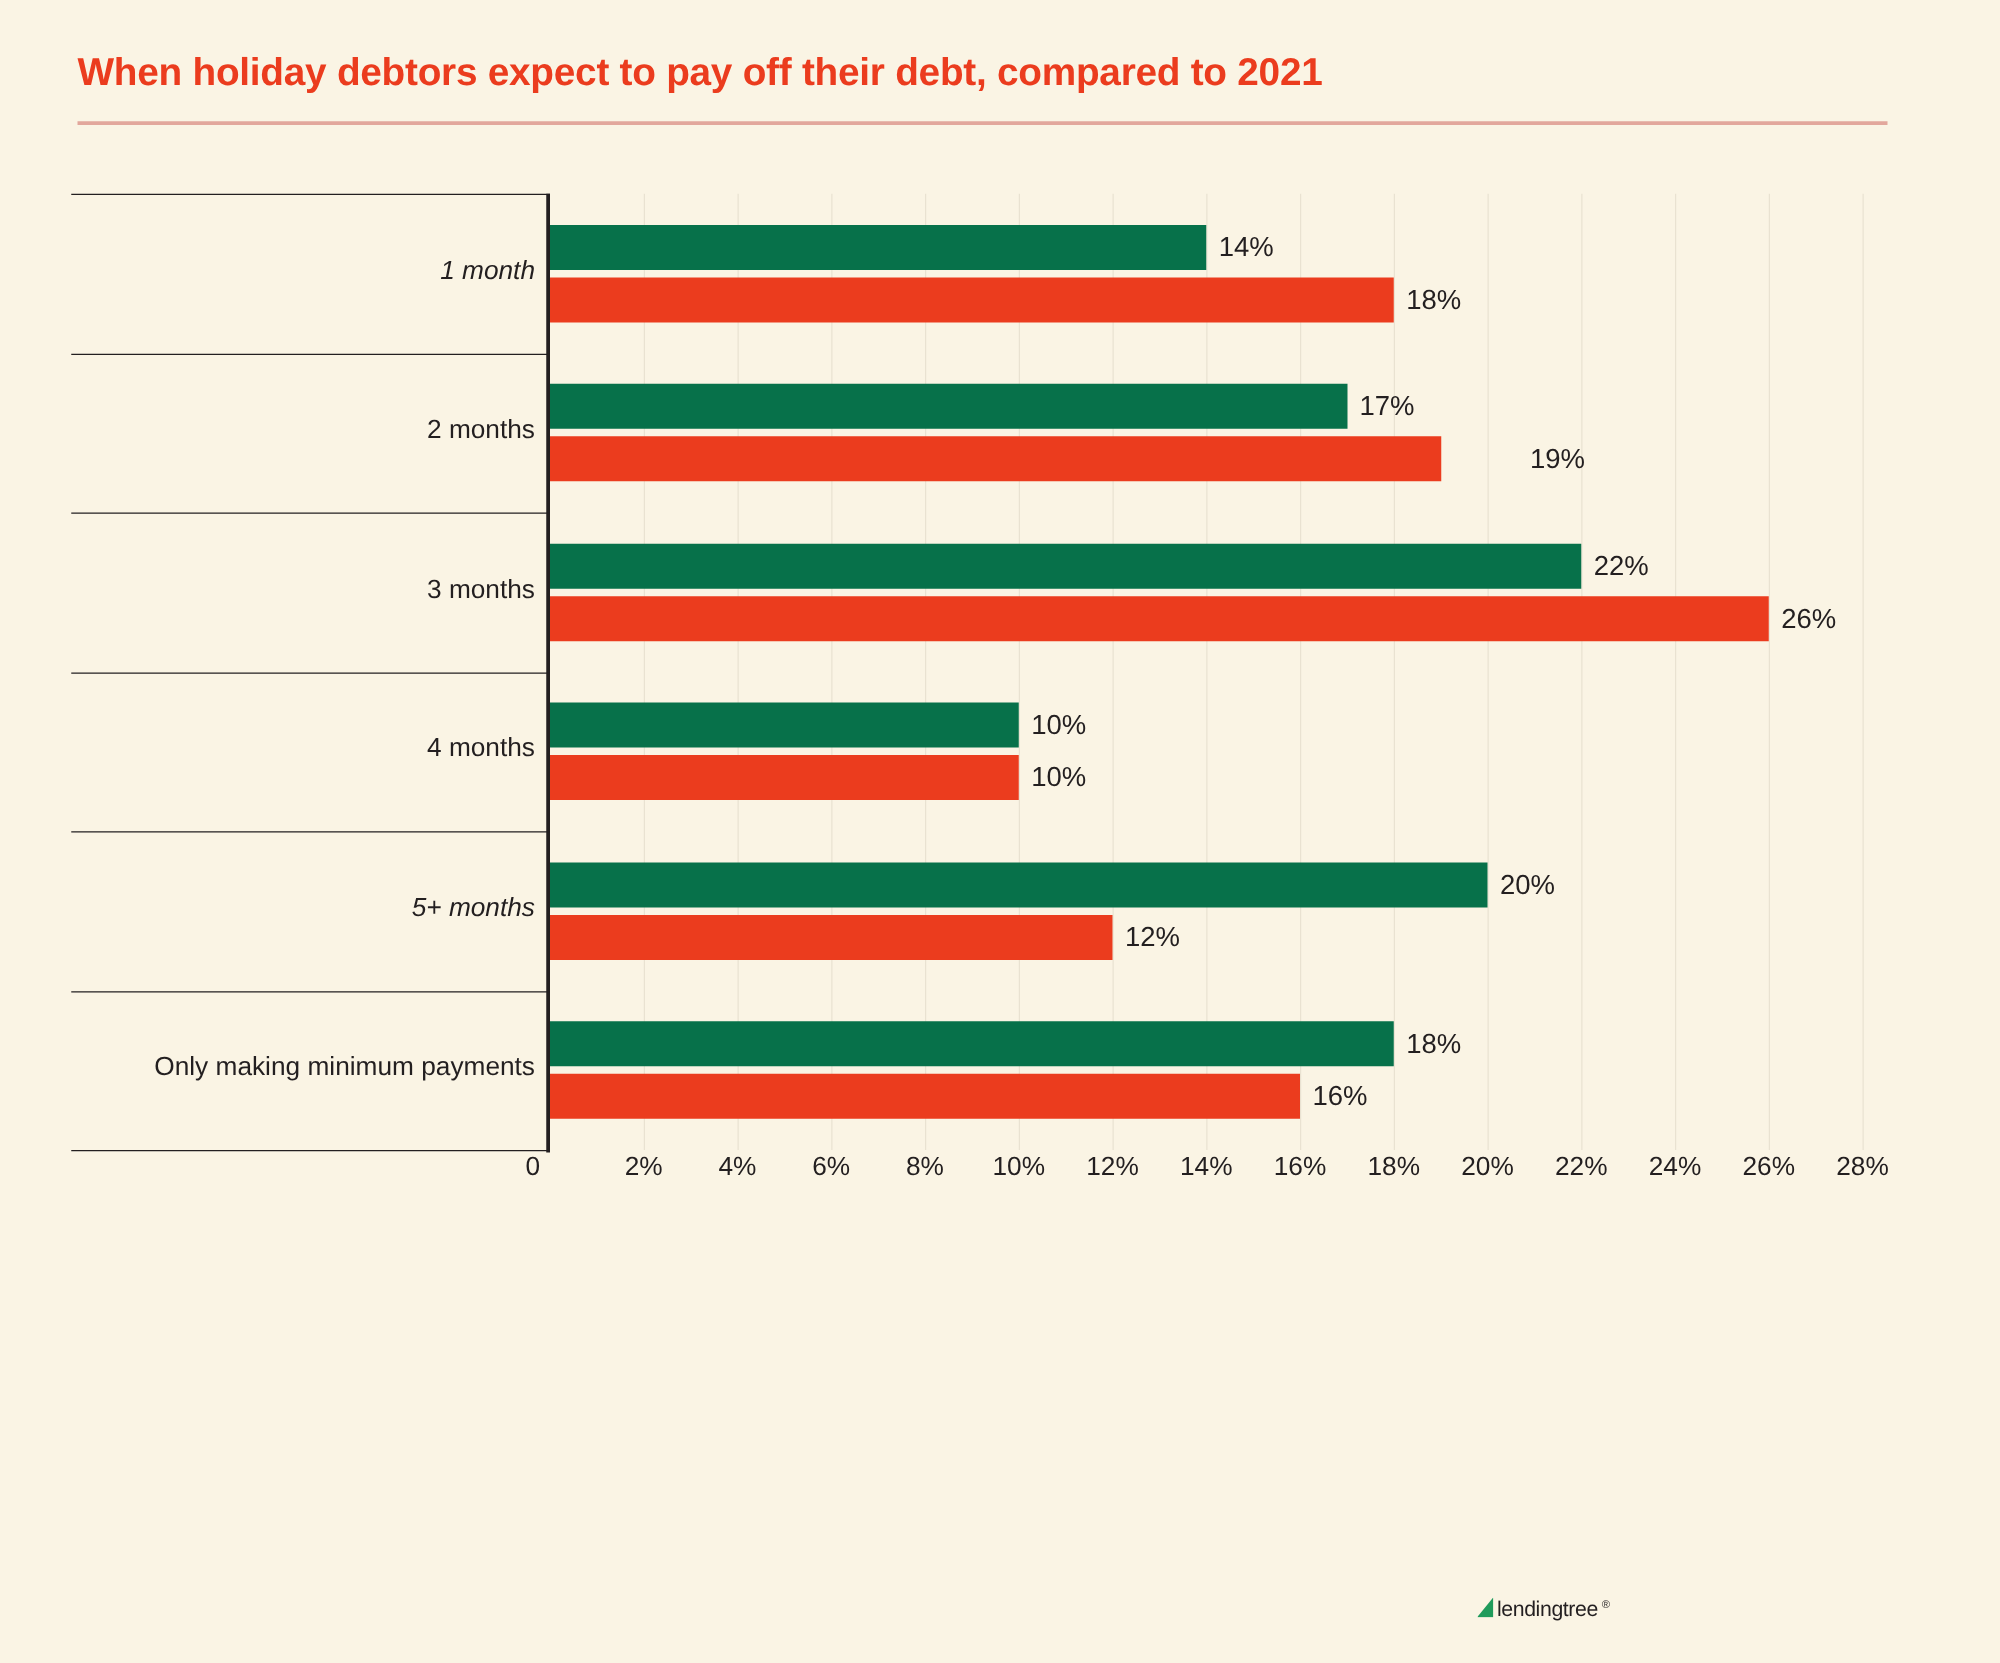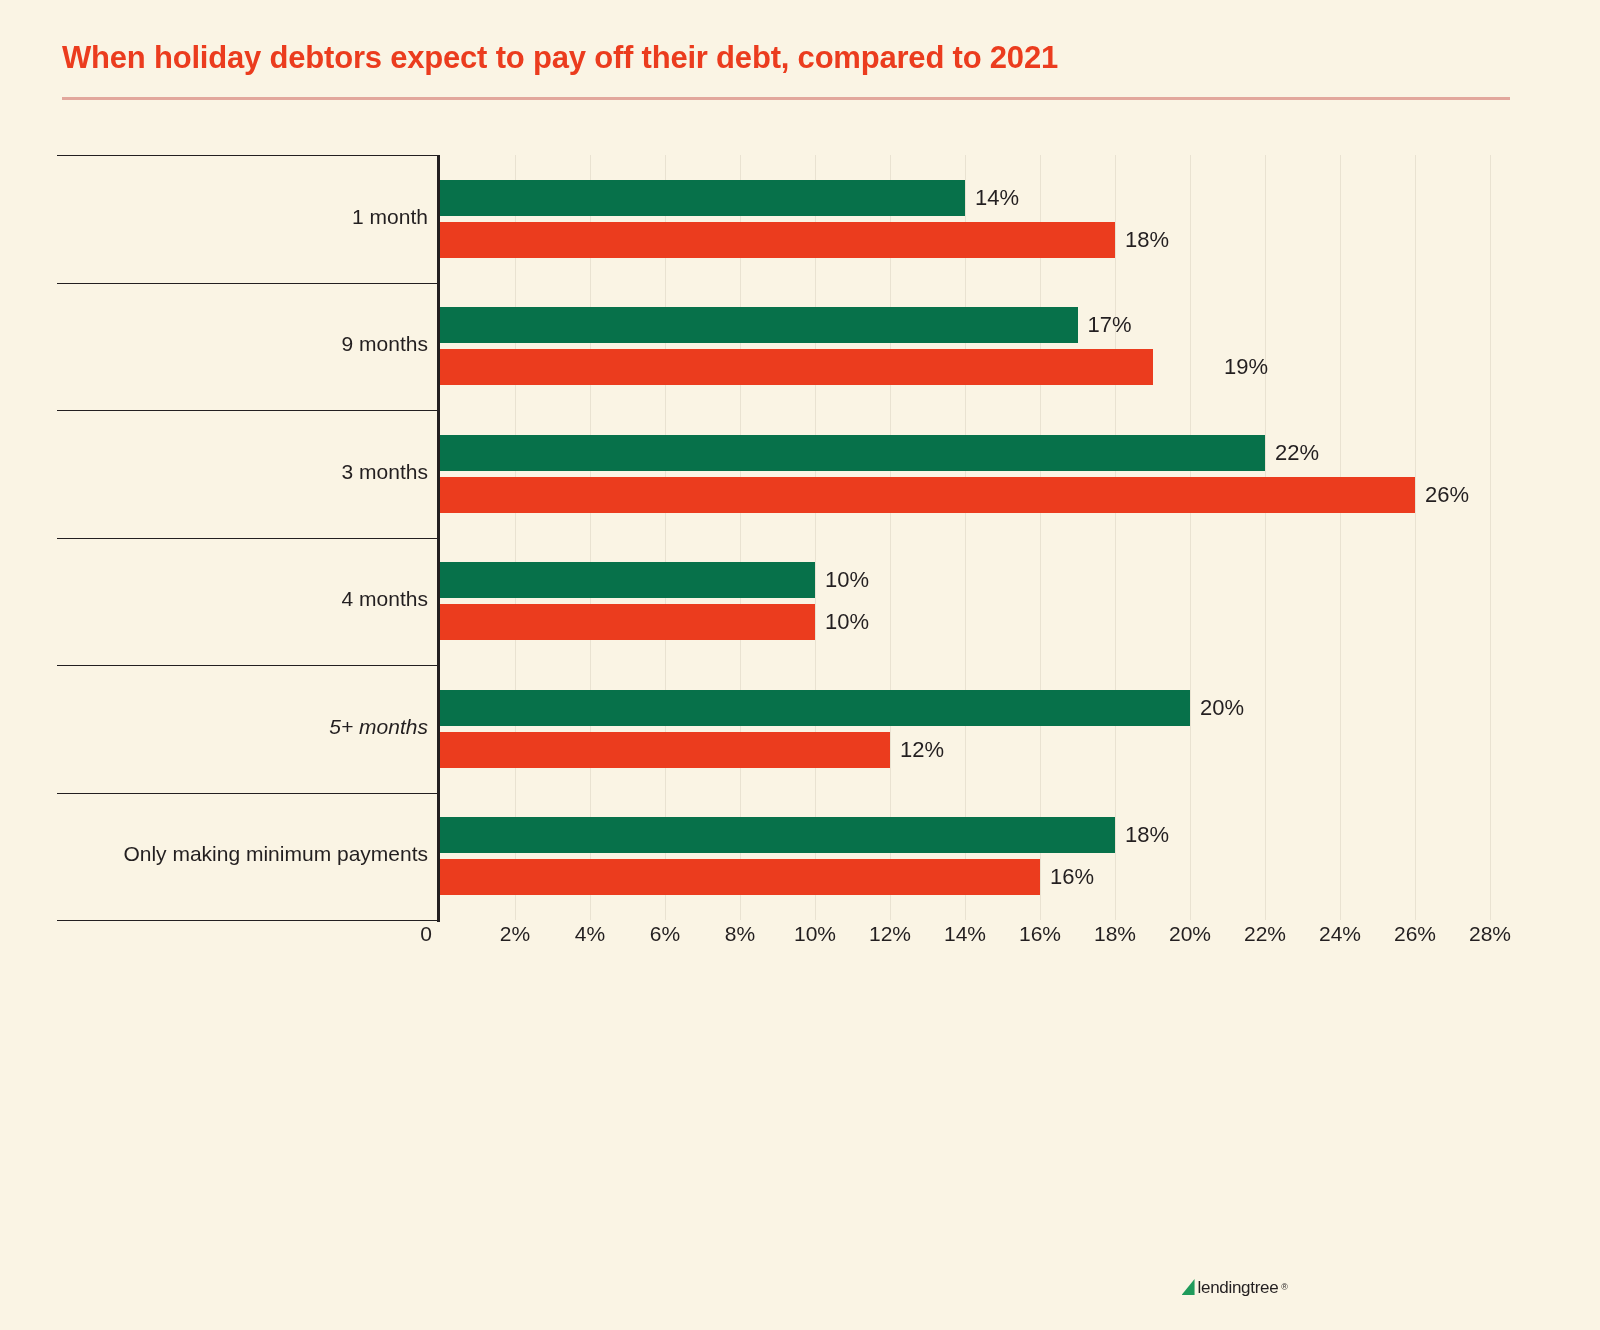--- a/index.html
+++ b/index.html
@@ -164,21 +164,20 @@
     line-height: 1.55;
     color: #231f20;
   }
 
   
   .logo {
     position: absolute;
     right: 56px;
     bottom: 32px;
     display: flex;
-    align-items: flex-end;
     gap: 3px;
   }
   .logo-mark {
     width: 13px;
     height: 16px;
     background: #1f9b5b;
     clip-path: polygon(100% 0, 100% 100%, 0 100%);
     margin-bottom: 3px;
   }
   .logo-text {
@@ -221,22 +220,22 @@
     <div id="cat-rules">
         <div class="cat-rule" style="top: 5px;"></div>
         <div class="cat-rule" style="top: 132.5px;"></div>
         <div class="cat-rule" style="top: 260px;"></div>
         <div class="cat-rule" style="top: 387.5px;"></div>
         <div class="cat-rule" style="top: 515px;"></div>
         <div class="cat-rule" style="top: 642.5px;"></div>
         <div class="cat-rule" style="top: 770px;"></div>
       </div>
     <div id="cat-labels">
-        <div class="cat-label" style="top: 54.75px;">1 month</div>
-        <div class="cat-label" style="top: 182.25px;">9 months</div>
+        <div class="cat-label" style="top: 54.75px; font-style: italic;">1 month</div>
+        <div class="cat-label" style="top: 182.25px;">2 months</div>
         <div class="cat-label" style="top: 309.75px;">3 months</div>
         <div class="cat-label" style="top: 437.25px;">4 months</div>
         <div class="cat-label" style="top: 564.75px; font-style: italic;">5+ months</div>
         <div class="cat-label" style="top: 692.25px;">Only making minimum payments</div>
       </div>
     <div id="bars">
         <div class="bar g" style="left: 440px; top: 29.75px; width: 525px;"></div>
         <div class="bar-label" style="left: 975px; top: 29.75px;">14%</div>
         <div class="bar g" style="left: 440px; top: 157.25px; width: 637.5px;"></div>
         <div class="bar-label" style="left: 1087.5px; top: 157.25px;">17%</div>

